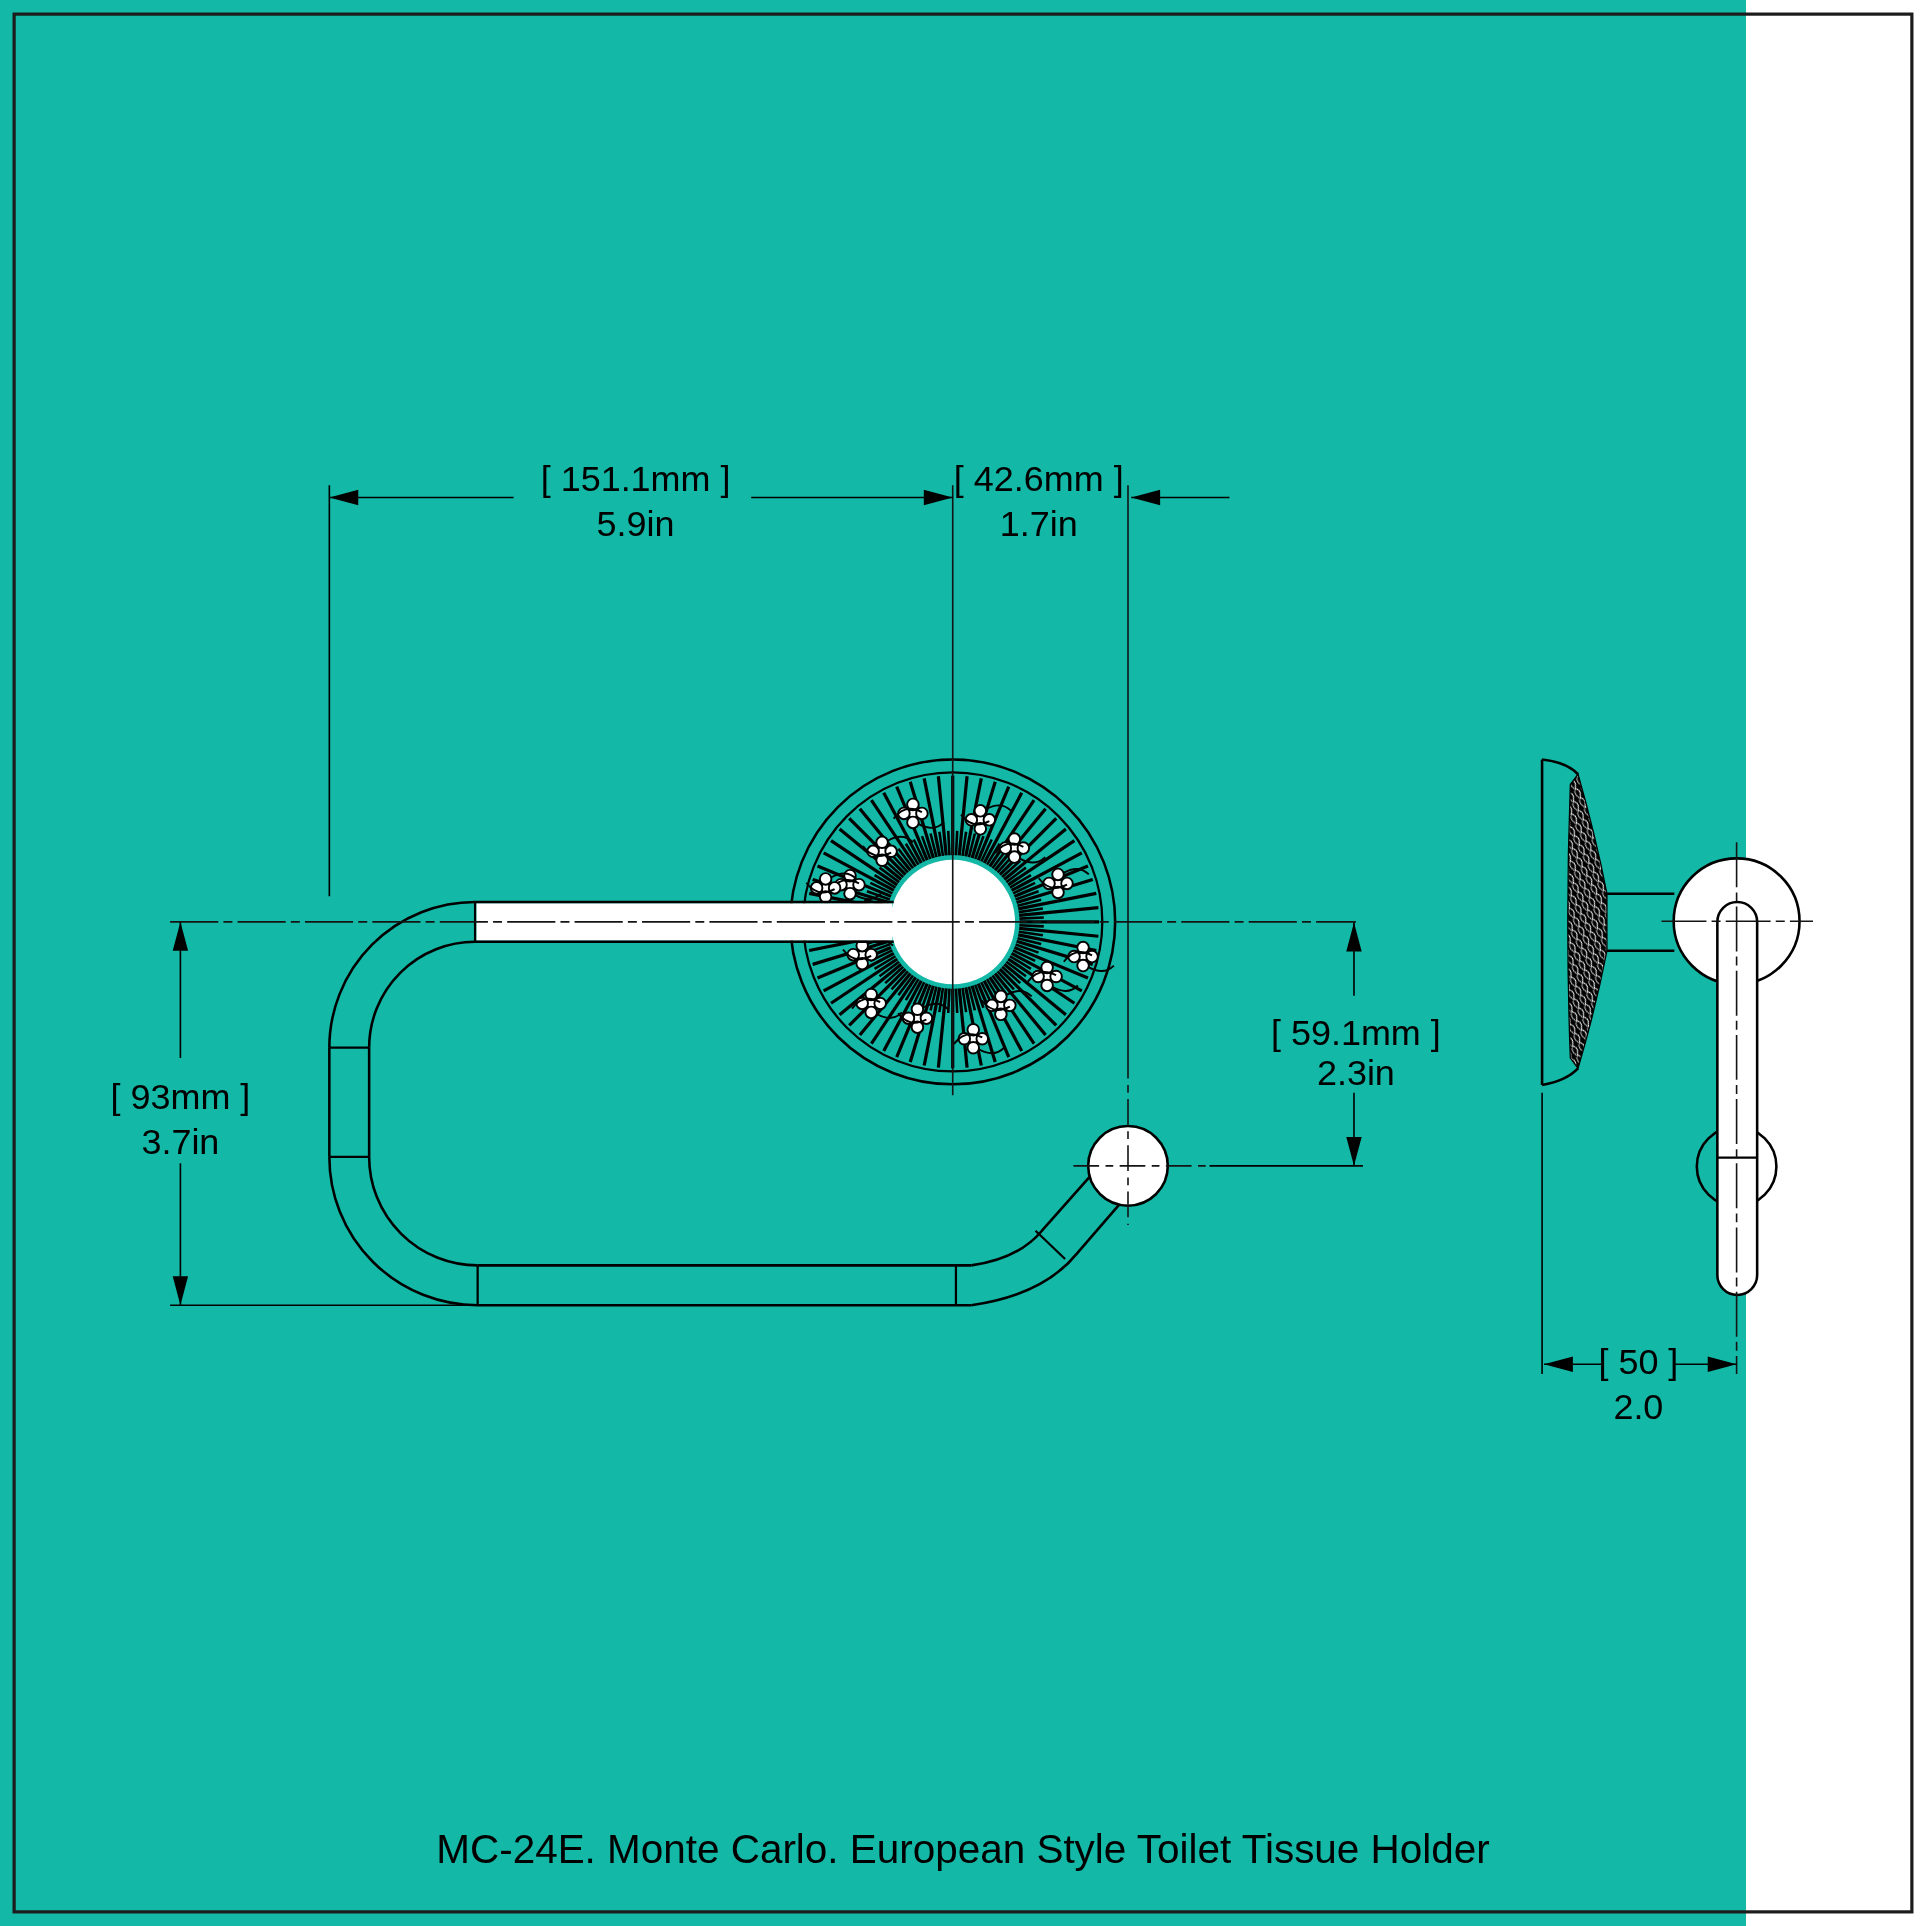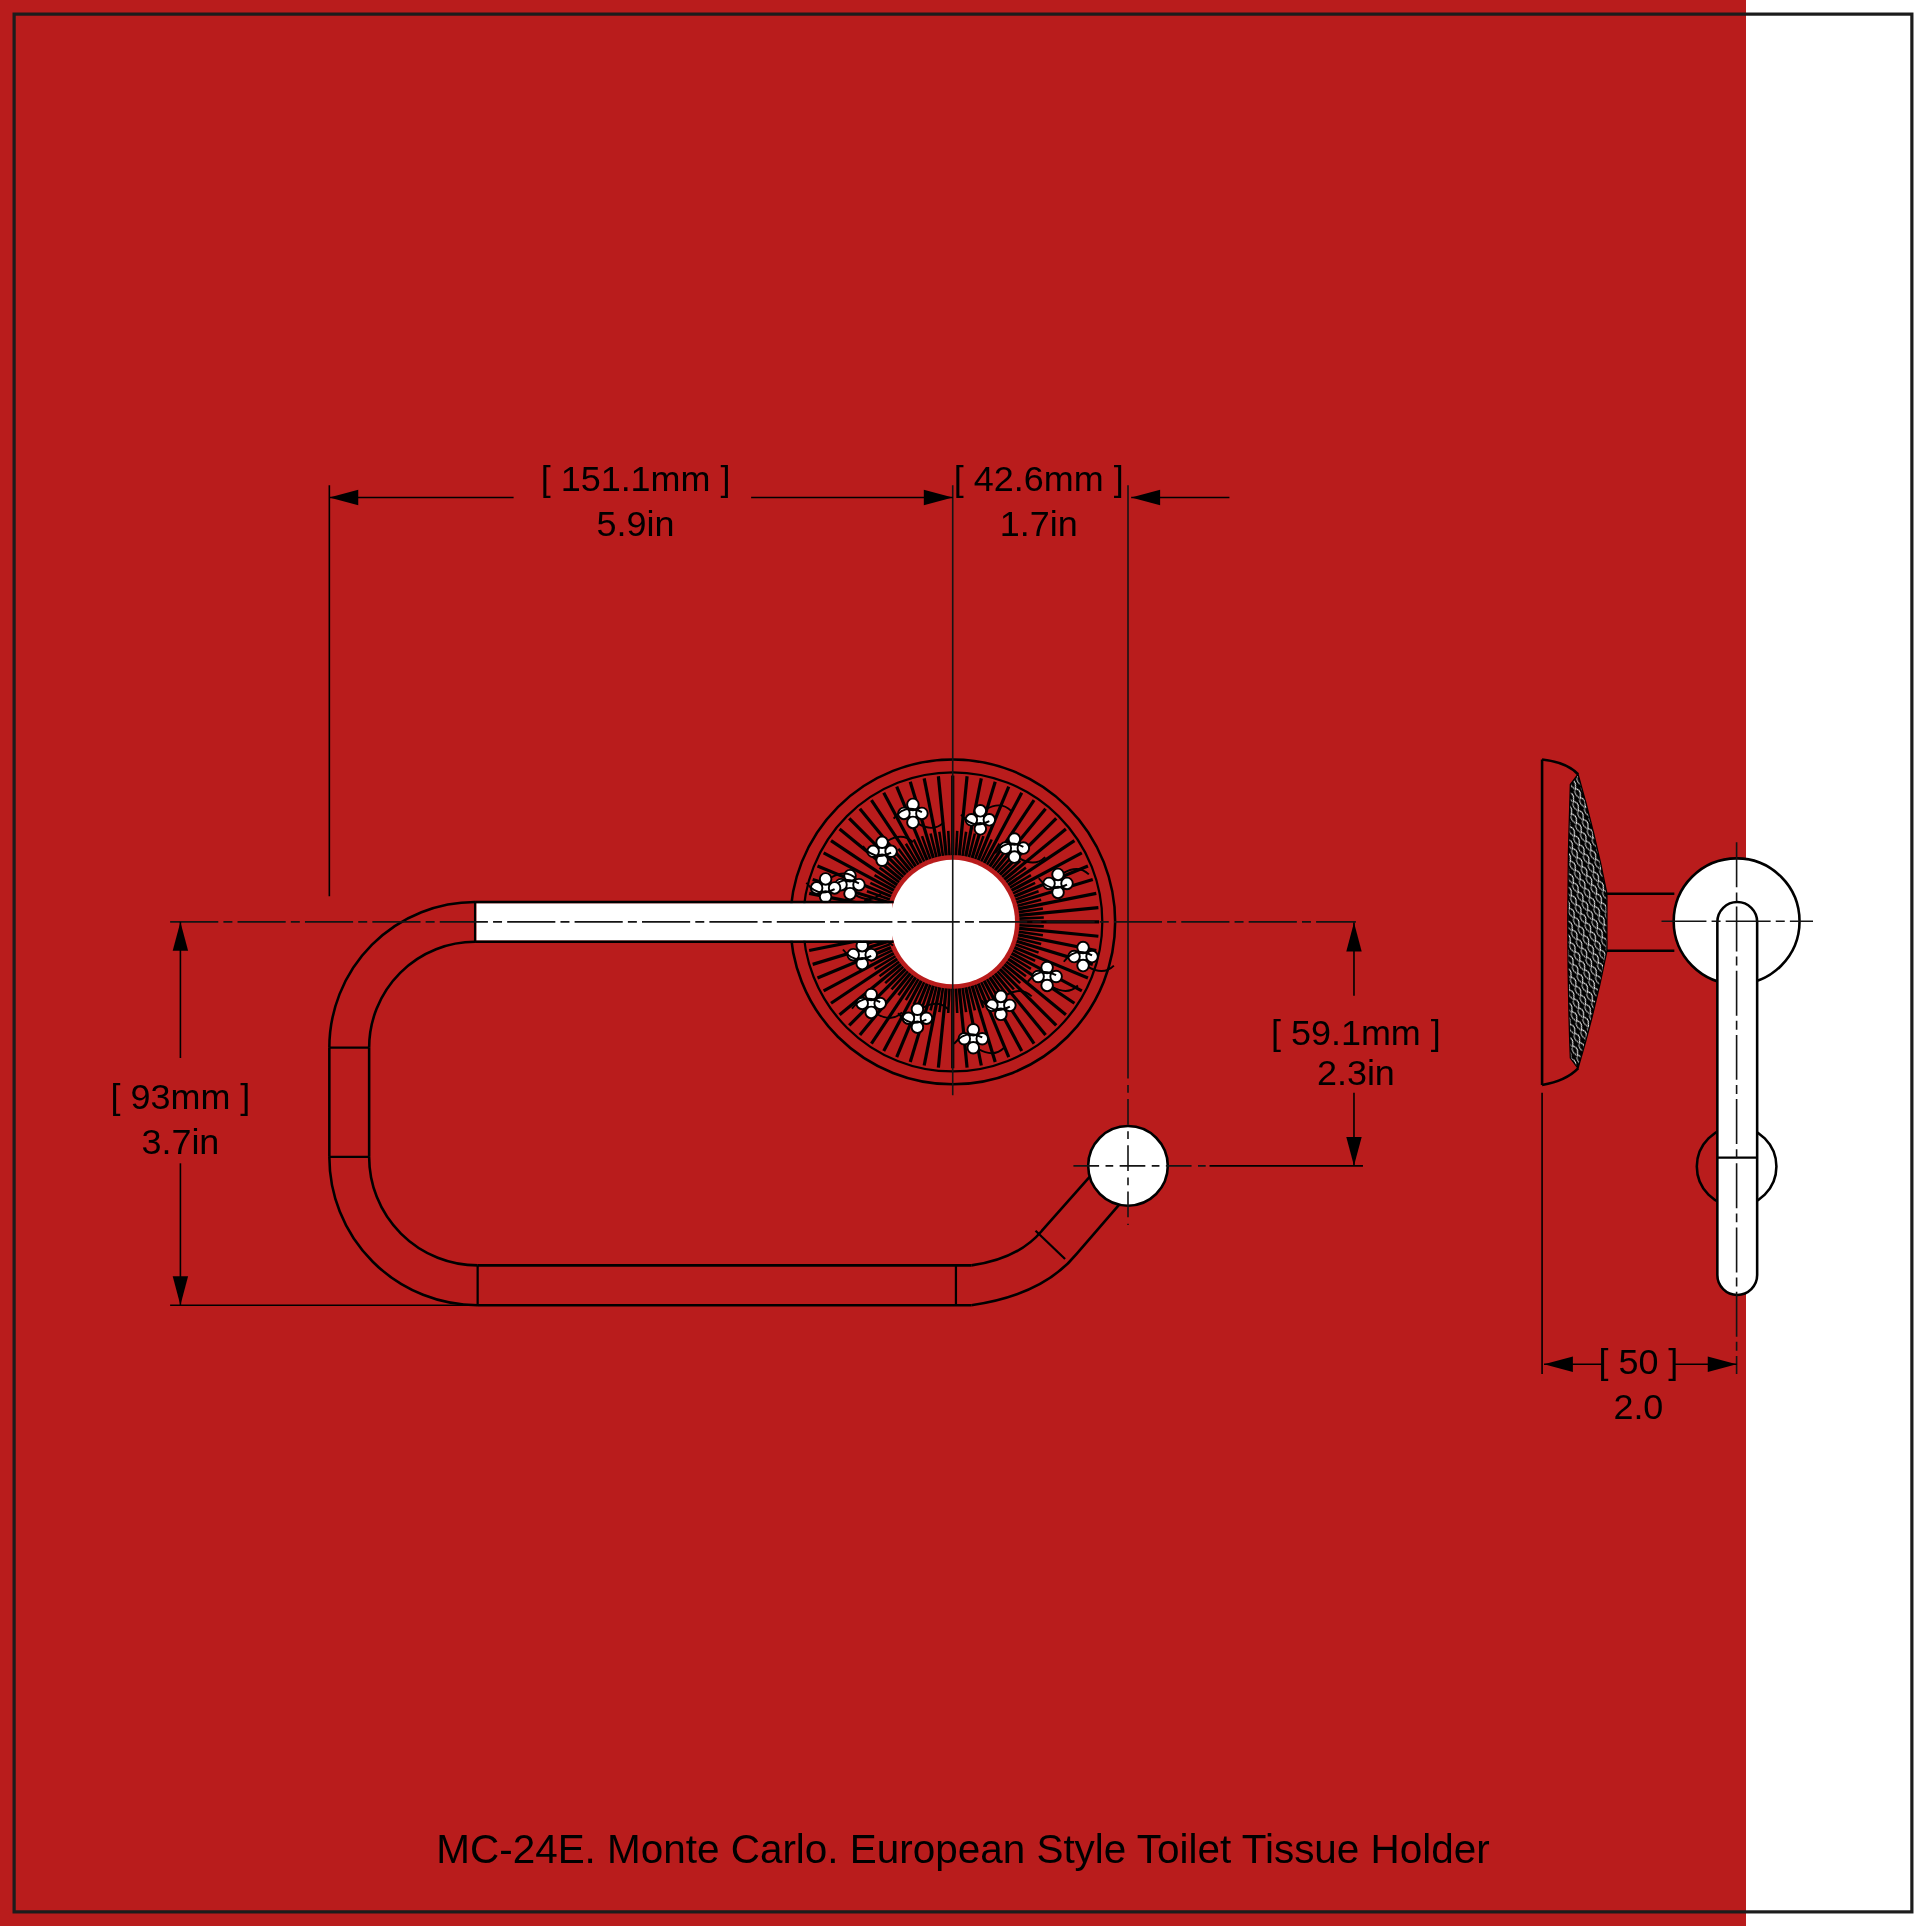--- a/index.html
+++ b/index.html
@@ -1,16 +1,16 @@
 <!DOCTYPE html>
 <html style="font-size:10.3px"><head>
 <meta charset="utf-8">
 <style>
   html,body{margin:0;padding:0;background:#fff;}
-  .page{width:1746px;height:1926px;position:relative;background:#b91c1c;}
+  .page{width:1746px;height:1926px;position:relative;background:#14b8a6;}
   svg{display:block;}
   text{font-family:"Liberation Sans","DejaVu Sans",sans-serif;fill:#000;}
   .dimtxt{font-size:56px;}
   .cap{font-size:63px;}
 </style>
 </head>
 <body>
 
 <div class="page">
 <svg viewBox="0 0 3000 3000" width="1926" height="1926">

